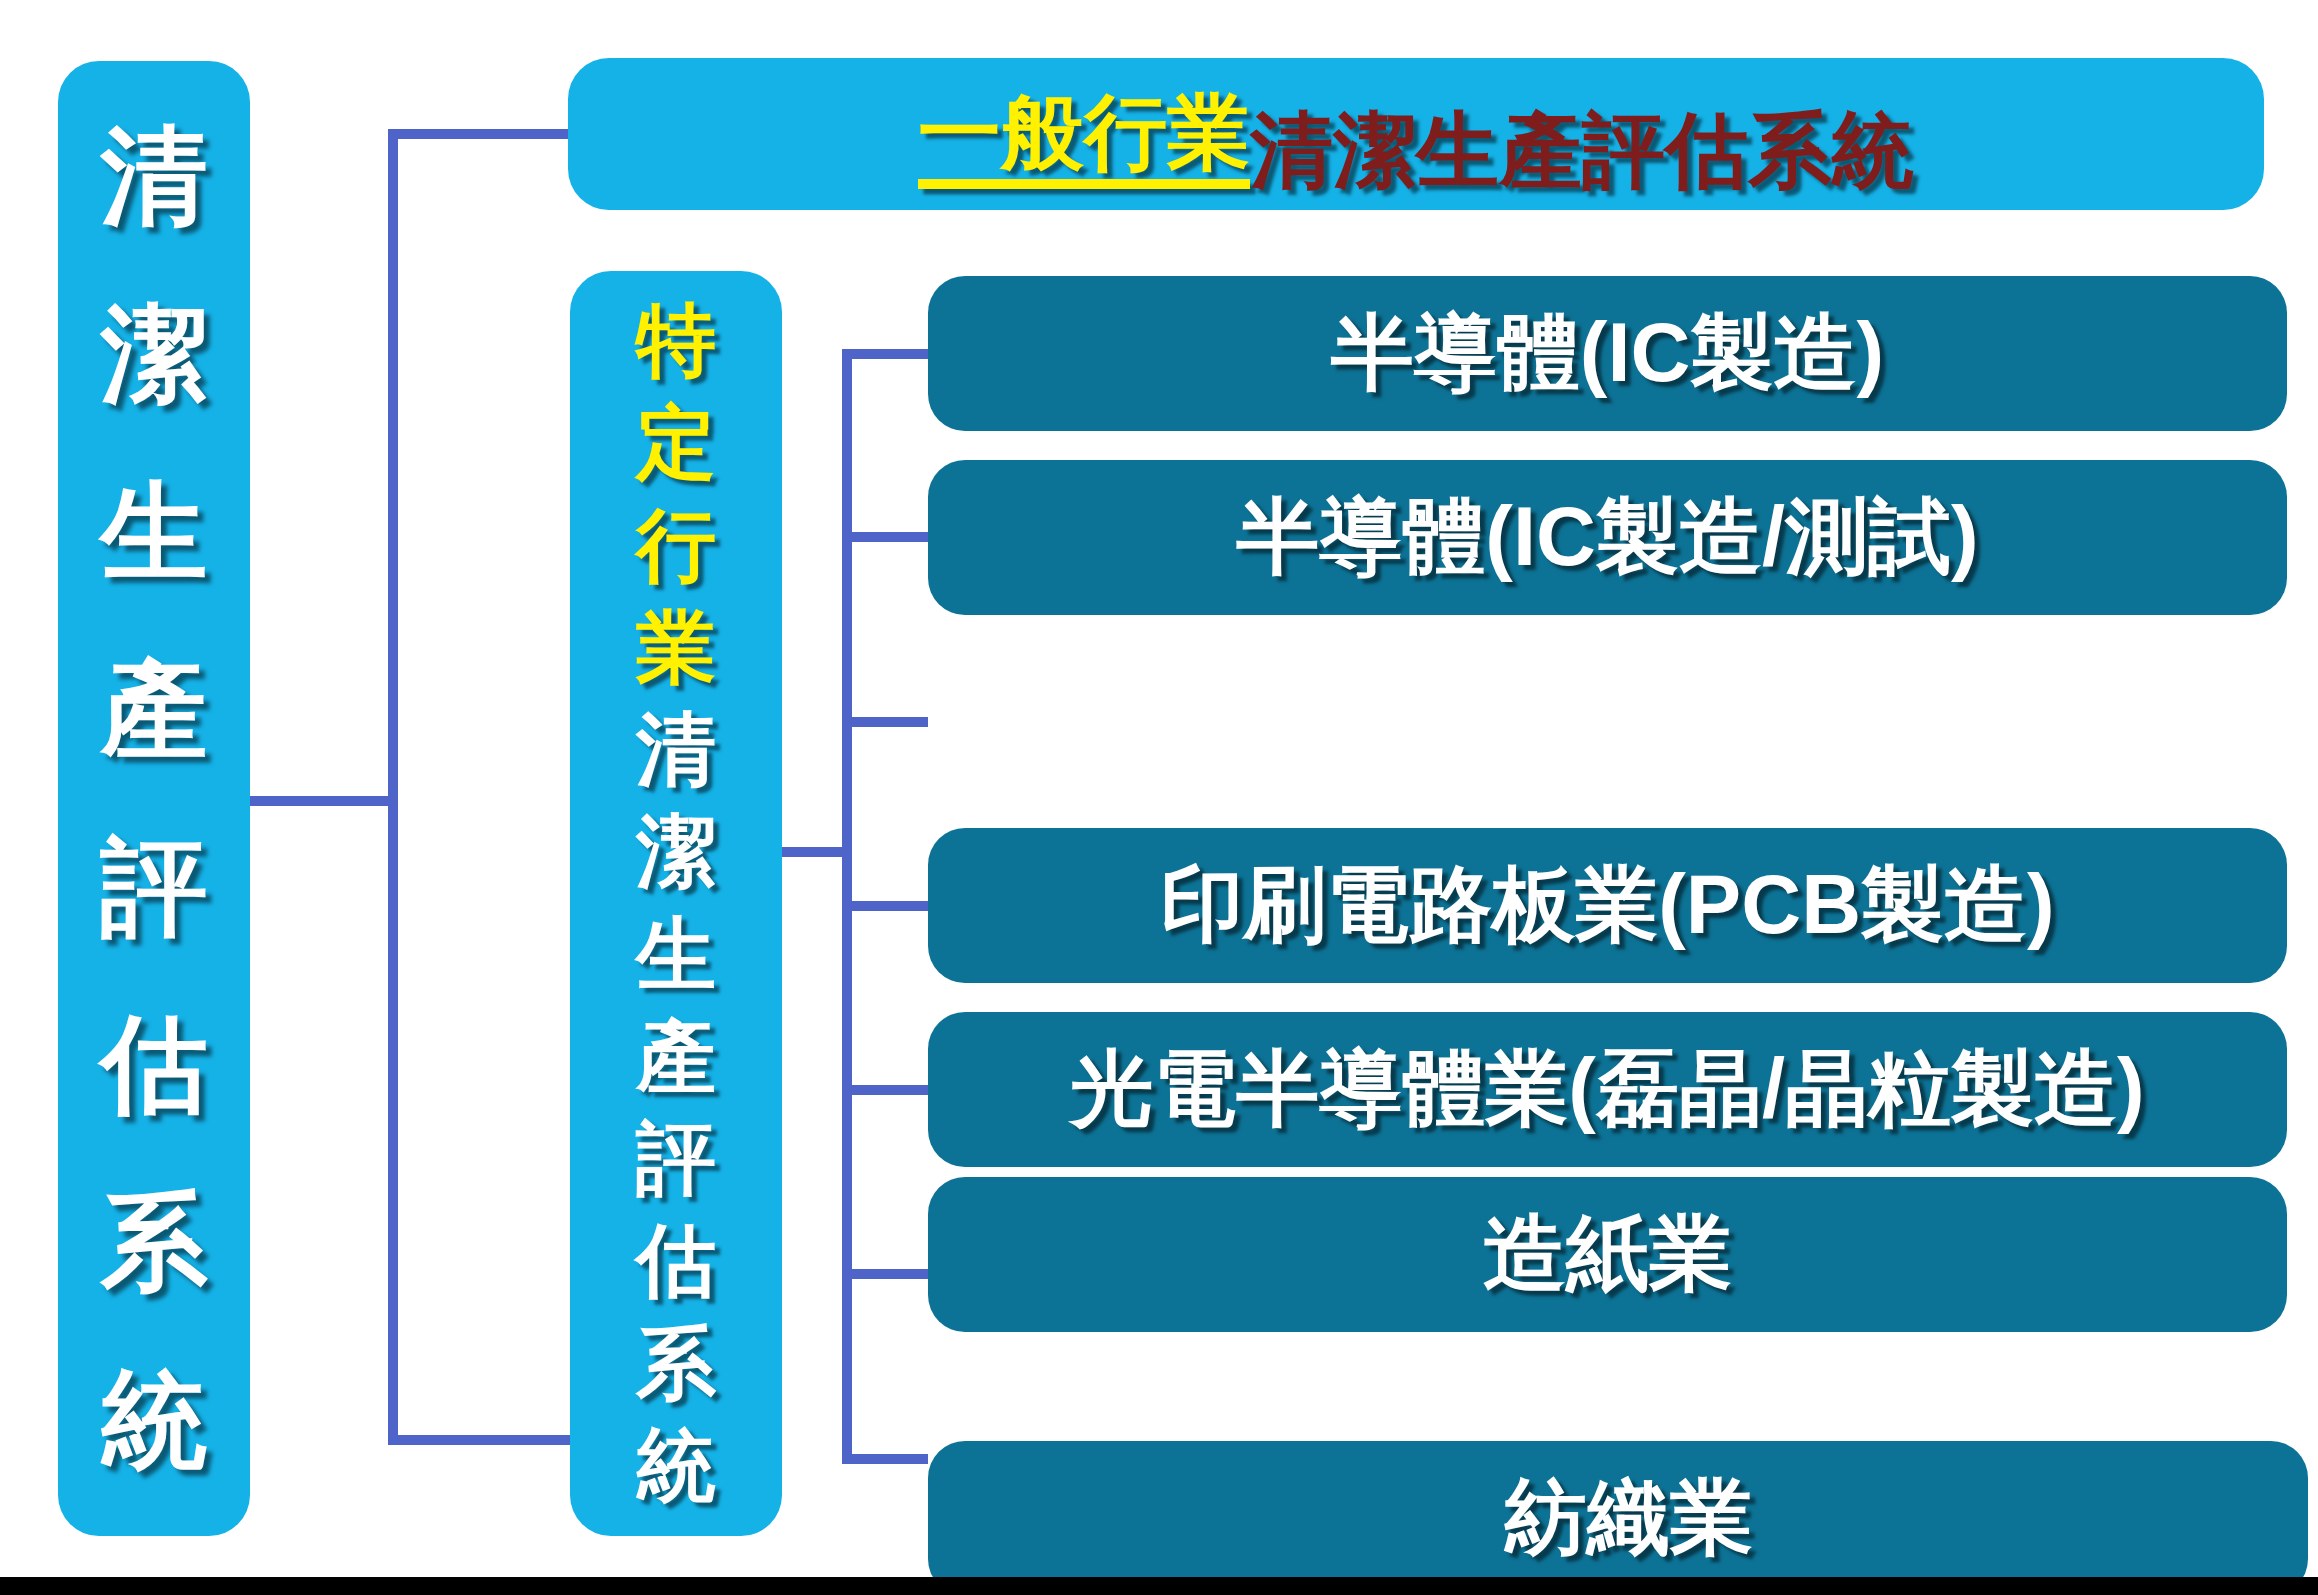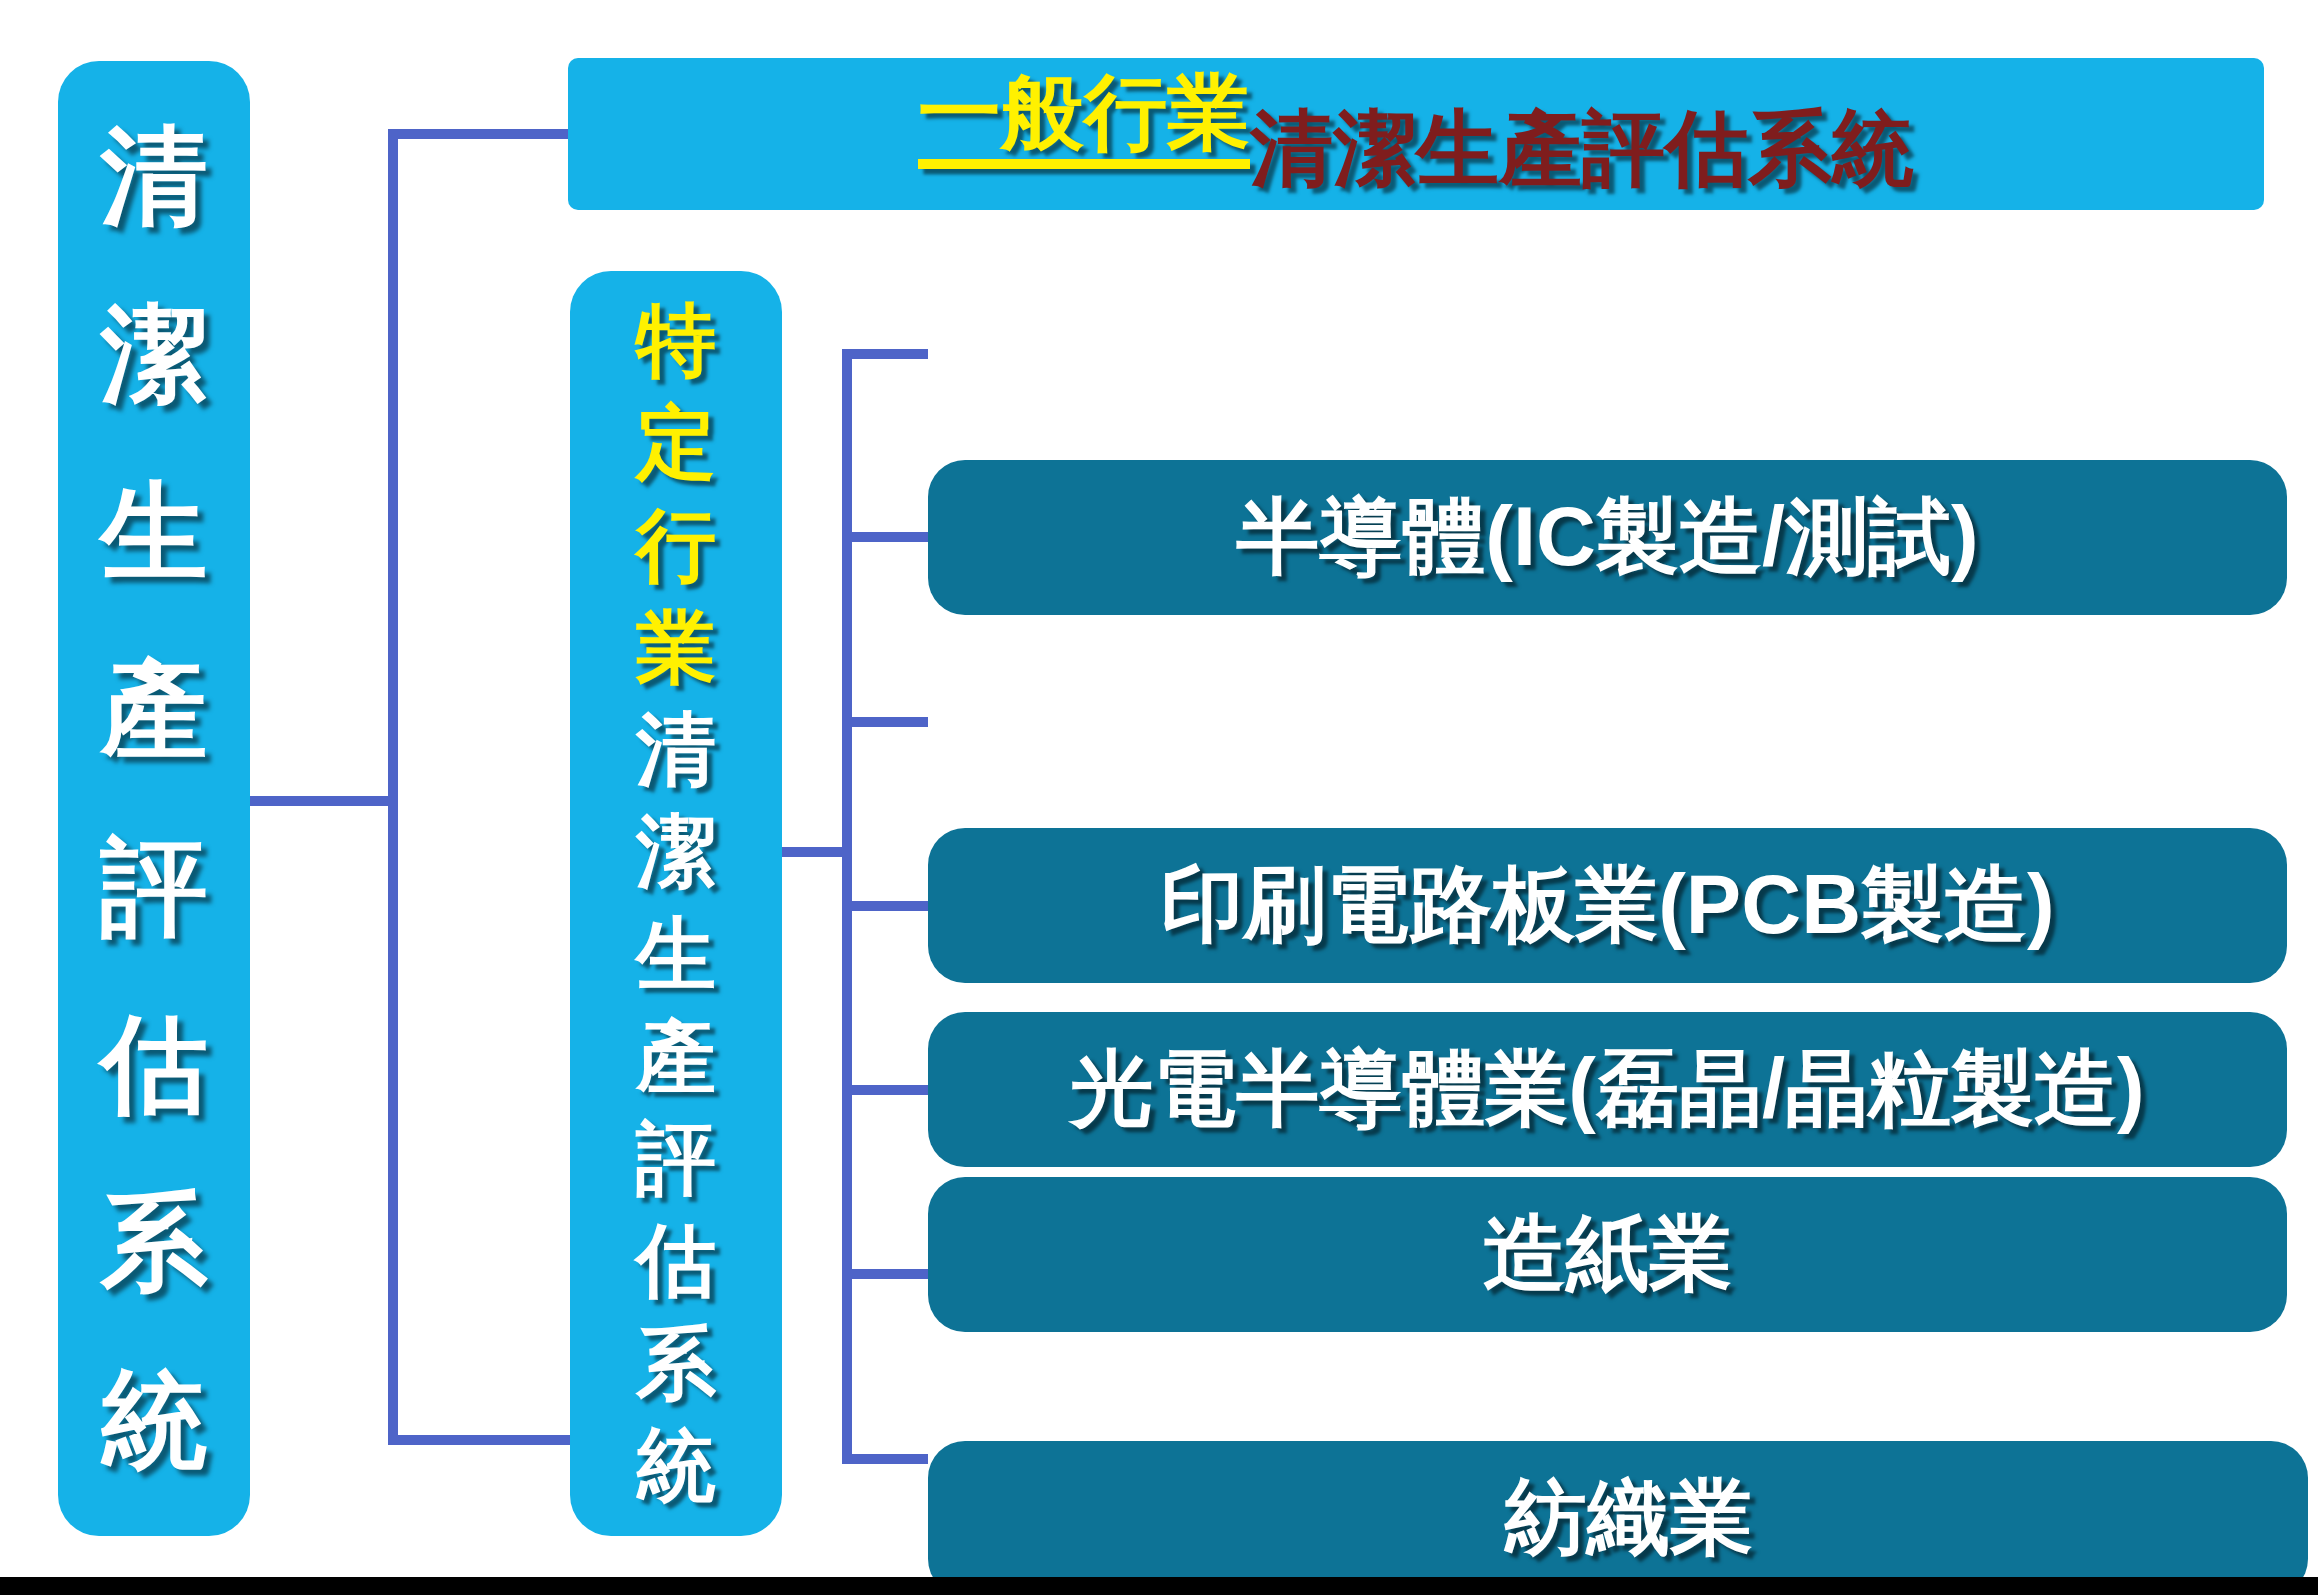--- a/index.html
+++ b/index.html
@@ -32,24 +32,23 @@
   #root-box{
     left:58px;top:61px;width:192px;height:1475px;
     display:flex;flex-direction:column;justify-content:space-around;align-items:center;
     color:#ffffff;font-size:107px;line-height:1;
     text-shadow:6.1px 6.1px 4.1px rgba(0,0,0,0.5);
     padding:27px 0;box-sizing:border-box;
   }
   
   #general-bar{
     left:568px;top:58px;width:1696px;height:152px;
-    display:flex;justify-content:center;
+    display:flex;align-items:center;justify-content:center;
     font-size:83px;white-space:nowrap;
     text-shadow:5.4px 5.4px 3.4px rgba(0,0,0,0.5);
-    border-radius:10px;
   }
   #general-bar .hl{
     color:#FFF100;
     text-decoration:underline;
     text-decoration-thickness:10.2px;
     text-underline-offset:17.7px;
   }
   #general-bar .rest{color:#7f1d1d;margin-top:36px;}
   
   #specific-box{
@@ -102,20 +101,21 @@
   <div id="general-bar" class="cyan-box">
     <span class="hl">一般行業</span>
       <span class="rest">清潔生產評估系統</span>
   </div>
 
   <div id="specific-box" class="cyan-box">
     <div class="seg-hl"><span>特</span><span>定</span><span>行</span><span>業</span></div>
     <div class="seg-rest"><span>清</span><span>潔</span><span>生</span><span>產</span><span>評</span><span>估</span><span>系</span><span>統</span></div>
   </div>
 
+  <div class="teal-bar" style="top:276px;">半導體(IC製造)</div>
   <div class="teal-bar" style="top:460px;">半導體(IC製造/測試)</div>
   <div class="teal-bar" style="top:1012px;">光電半導體業(磊晶/晶粒製造)</div>
   <div class="teal-bar" style="top:828px;">印刷電路板業(PCB製造)</div>
   <div class="teal-bar" style="top:1177px;">造紙業</div>
   <div class="teal-bar" style="top:1441px;padding-left:21px;">紡織業</div>
 
   <div id="footer-bar"></div>
 
 </div>
 

